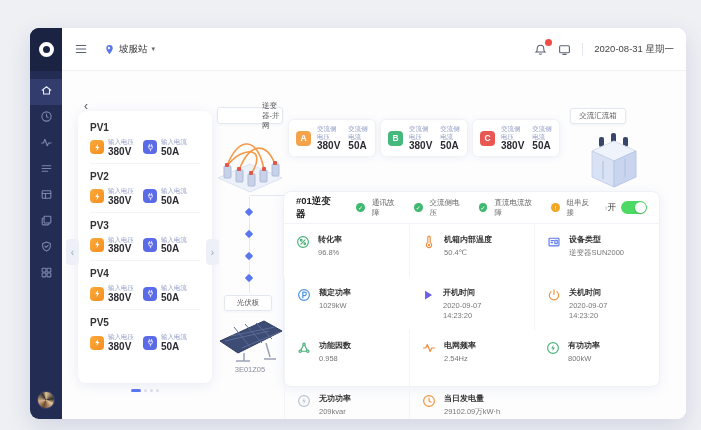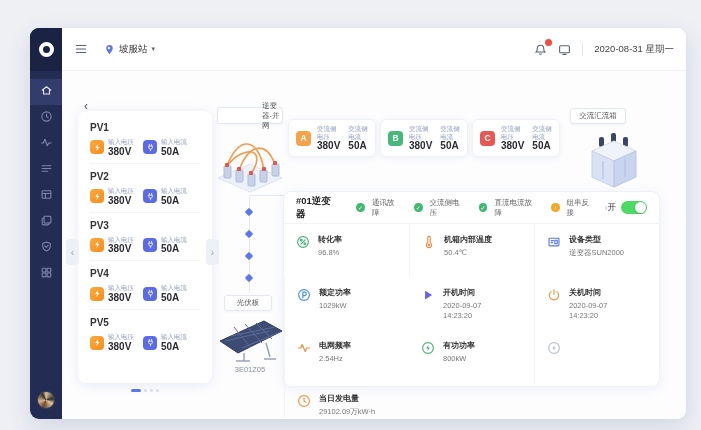--- a/index.html
+++ b/index.html
@@ -568,20 +568,32 @@
             <span class="stat-ic" style="color: rgb(240, 149, 62);"><svg viewBox="0 0 24 24" fill="none" stroke="currentColor" stroke-width="2" stroke-linecap="round" stroke-linejoin="round">
                 <path d="M12 3v8"></path>
                 <path d="M7 6.2a8 8 0 1 0 10 0"></path>
               </svg></span>
             <span class="stat-txt">
               <div class="stat-title">关机时间</div>
               <div class="stat-value">2020-09-07 14:23:20</div>
             </span>
           </div>
 
+          <div class="stat-cell bl">
+            <span class="stat-ic" style="color: rgb(73, 177, 120);"><svg viewBox="0 0 24 24" fill="none" stroke="currentColor" stroke-width="2" stroke-linecap="round" stroke-linejoin="round">
+                <circle cx="12" cy="5.5" r="2"></circle>
+                <circle cx="5.5" cy="17.5" r="2"></circle>
+                <circle cx="18.5" cy="17.5" r="2"></circle>
+                <path d="M10.8 7.4l-4 8M13.2 7.4l4 8M7.7 17.5h8.6"></path>
+              </svg></span>
+            <span class="stat-txt">
+              <div class="stat-title">功能因数</div>
+              <div class="stat-value">0.958</div>
+            </span>
+          </div>
 
           <div class="stat-cell bl">
             <span class="stat-ic" style="color: rgb(240, 140, 62);"><svg viewBox="0 0 24 24" fill="none" stroke="currentColor" stroke-width="2" stroke-linecap="round" stroke-linejoin="round">
                 <path d="M2.5 12h4l2.5-6 5 12 2.5-6h5"></path>
               </svg></span>
             <span class="stat-txt">
               <div class="stat-title">电网频率</div>
               <div class="stat-value">2.54Hz</div>
             </span>
           </div>
@@ -595,20 +607,24 @@
               <div class="stat-title">有功功率</div>
               <div class="stat-value">800kW</div>
             </span>
           </div>
 
           <div class="stat-cell bl">
             <span class="stat-ic" style="color: rgb(185, 192, 207);"><svg viewBox="0 0 24 24" fill="none" stroke="currentColor" stroke-width="2" stroke-linecap="round" stroke-linejoin="round">
                 <circle cx="12" cy="12" r="9.2"></circle>
                 <path d="M13 6.5l-4.2 6.3h3l-.8 4.7 4.2-6.3h-3z" fill="currentColor" stroke="none"></path>
               </svg></span>
+            <span class="stat-txt">
+              <div class="stat-title">无功功率</div>
+              <div class="stat-value">209kvar</div>
+            </span>
           </div>
 
           <div class="stat-cell bl">
             <span class="stat-ic" style="color: rgb(240, 149, 62);"><svg viewBox="0 0 24 24" fill="none" stroke="currentColor" stroke-width="2" stroke-linecap="round" stroke-linejoin="round">
                 <circle cx="12" cy="12" r="9.2"></circle>
                 <path d="M12 7v5l3.5 2"></path>
               </svg></span>
             <span class="stat-txt">
               <div class="stat-title">当日发电量</div>
               <div class="stat-value">29102.09万kW·h</div>

